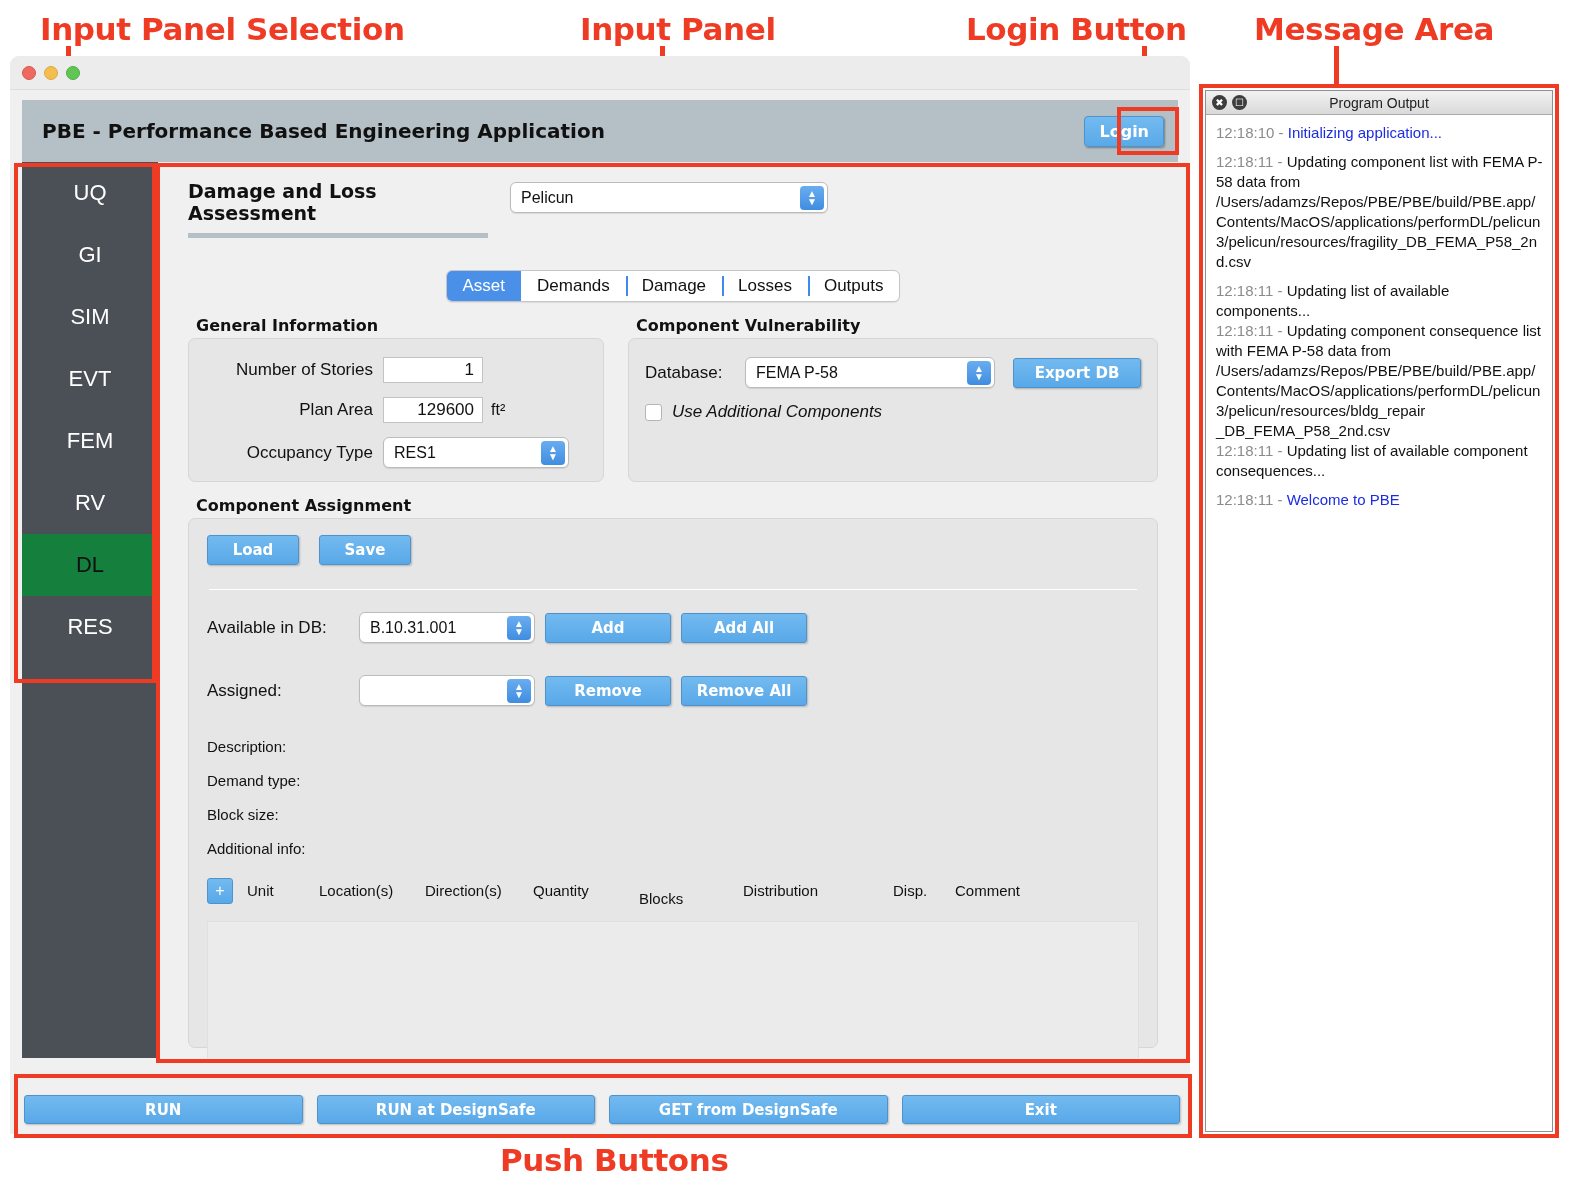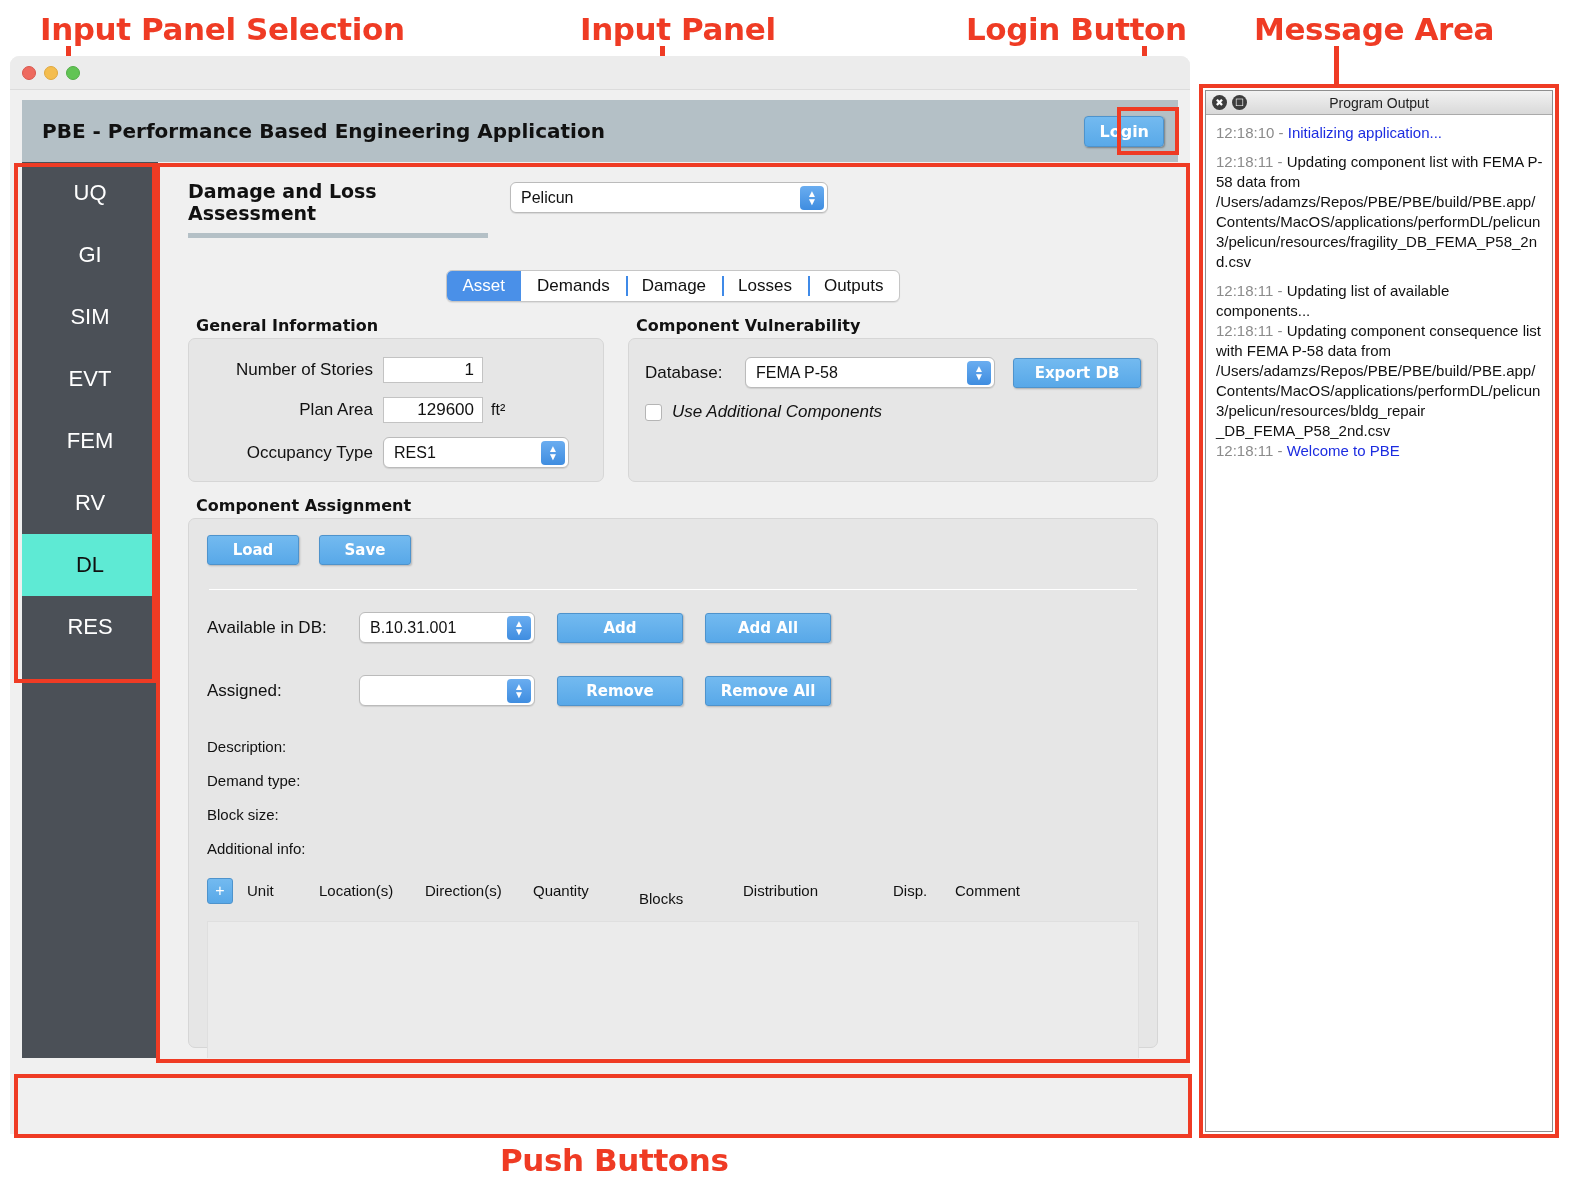--- a/index.html
+++ b/index.html
@@ -86,21 +86,21 @@
     background: #4b5057;
     display: flex; flex-direction: column;
   }
   .side-item {
     height: 62px;
     display: flex; align-items: center; justify-content: center;
     color: #ffffff;
     font-size: 22px;
     cursor: pointer;
   }
-  .side-item.active { background: #5eead4; color: #101010; align-items: center; }
+  .side-item.active { background: #15803d; color: #101010; align-items: center; }
 
   
   .panel {
     flex: 1;
     margin: 0 12px 0 10px;
     background: #f0f0f0;
     padding: 18px 20px 0 20px;
     overflow: hidden;
   }
   .panel-top { display: flex; align-items: flex-start; }
@@ -238,21 +238,21 @@
     cursor: pointer;
     box-shadow: 1px 1px 2px rgba(0,0,0,.22);
   }
   .ls-row { display: flex; gap: 20px; }
   .ls-row .btn-blue { width: 92px; }
   .divider { height: 1px; background: #ffffff; margin: 24px 2px 22px 2px; }
 
   .assign-row { display: flex; align-items: center; margin-bottom: 32px; }
   .assign-row .alabel { width: 152px; font-size: 17px; color: #111; }
   .assign-row .combo { width: 176px; }
-  .assign-row .btn-blue { width: 126px; margin-left: 22px; }
+  .assign-row .btn-blue { width: 126px; margin-left: 10px; }
 
   .desc-line { font-size: 15px; color: #111; margin-bottom: 17px; }
 
   .thead { display: flex; align-items: center; margin-top: 6px; }
   .plus-btn {
     width: 26px; height: 26px;
     background: linear-gradient(#73baf0,#58a8e8);
     border: 1px solid #4e93cc;
     border-radius: 3px;
     color: #fff; font-size: 16px;
@@ -495,20 +495,26 @@
             <div class="th" style="width:150px;">Distribution</div>
             <div class="th" style="width:62px;">Disp.</div>
             <div class="th">Comment</div>
           </div>
           <div class="tbody"></div>
         </div>
       </div>
     </div>
   </div>
 
+  <div class="pushbar">
+    <button class="push-btn">RUN</button>
+    <button class="push-btn">RUN at DesignSafe</button>
+    <button class="push-btn">GET from DesignSafe</button>
+    <button class="push-btn">Exit</button>
+  </div>
 </div>
 
 <div class="prog-win">
   <div class="prog-title">
     <div class="prog-icon">✖</div>
     <div class="prog-icon">☐</div>
     <div class="prog-title-text">Program Output</div>
   </div>
   <div class="prog-body">
     <div class="msg blue">
@@ -520,20 +526,24 @@
       <span class="ts"> - </span><span class="txt">Updating component list with FEMA P-58 data from /Users/adamzs/Repos/PBE/PBE/build/PBE.app/Contents/MacOS/applications/performDL/pelicun3/pelicun/resources/fragility_DB_FEMA_P58_2nd.csv</span>
     </div>
     <div class="msg tight">
       <span class="ts">12:18:11</span>
       <span class="ts"> - </span><span class="txt">Updating list of available components...</span>
     </div>
     <div class="msg tight">
       <span class="ts">12:18:11</span>
       <span class="ts"> - </span><span class="txt">Updating component consequence list with FEMA P-58 data from /Users/adamzs/Repos/PBE/PBE/build/PBE.app/Contents/MacOS/applications/performDL/pelicun3/pelicun/resources/bldg_repair _DB_FEMA_P58_2nd.csv</span>
     </div>
+    <div class="msg">
+      <span class="ts">12:18:11</span>
+      <span class="ts"> - </span><span class="txt">Updating list of available component consequences...</span>
+    </div>
     <div class="msg blue">
       <span class="ts">12:18:11</span>
       <span class="ts"> - </span><span class="txt">Welcome to PBE</span>
     </div>
   </div>
 </div>
 
 <div class="anno-box" style="left:14px; top:163px; width:142px; height:520px;"></div>
 <div class="anno-box" style="left:156px; top:163px; width:1034px; height:900px;"></div>
 <div class="anno-box" style="left:1117px; top:107px; width:62px; height:48px;"></div>

